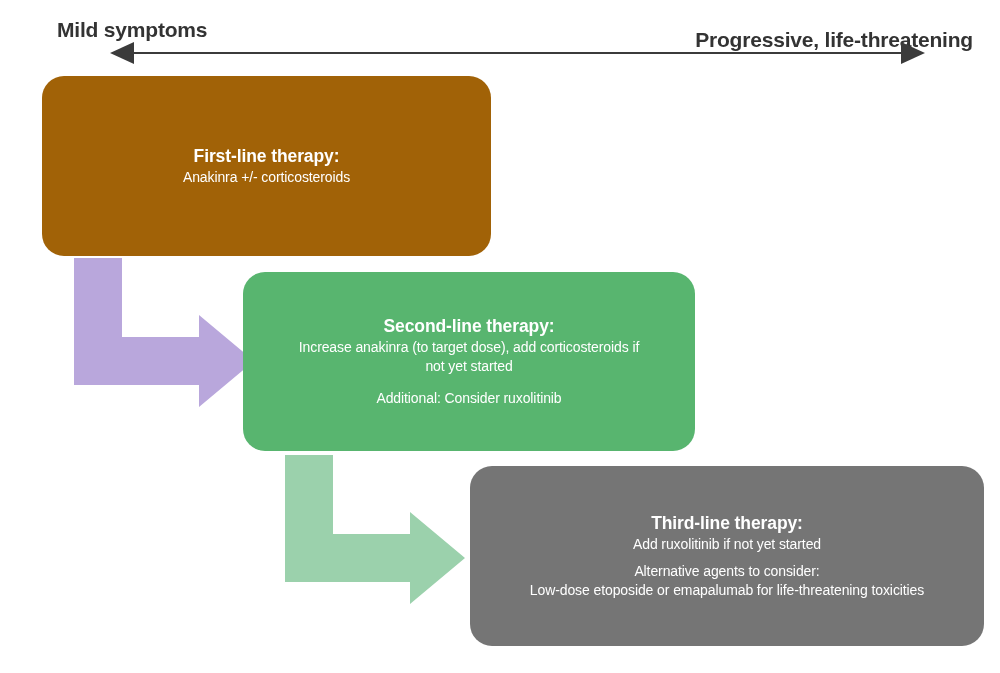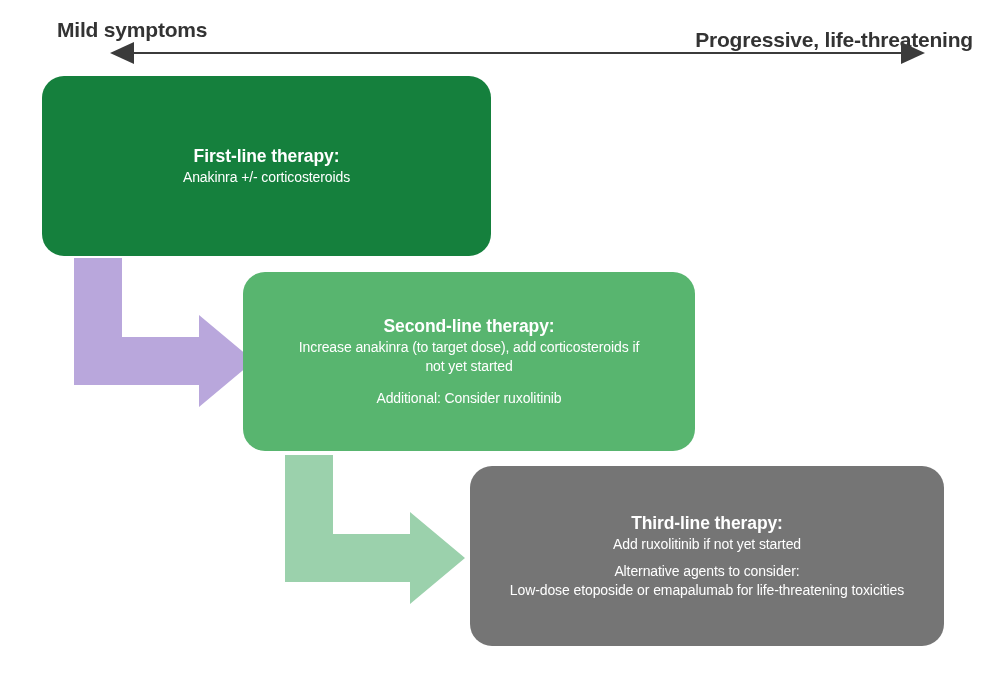--- a/index.html
+++ b/index.html
@@ -62,33 +62,33 @@
     line-height: 1.34;
     letter-spacing: -0.1px;
   }
   .box-body.spaced { margin-top: 14px; }
 
   #box-first {
     left: 42px;
     top: 76px;
     width: 449px;
     height: 180px;
-    background: #15803d;
+    background: #a16207;
   }
   #box-second {
     left: 243px;
     top: 272px;
     width: 452px;
     height: 179px;
     background: #58B56F;
   }
   #box-third {
     left: 470px;
     top: 466px;
-    width: 474px;
+    width: 514px;
     height: 180px;
     background: #757575;
   }
 
   
   .connector {
     position: absolute;
   }
   #connector-first-to-second {
     left: 74px;

